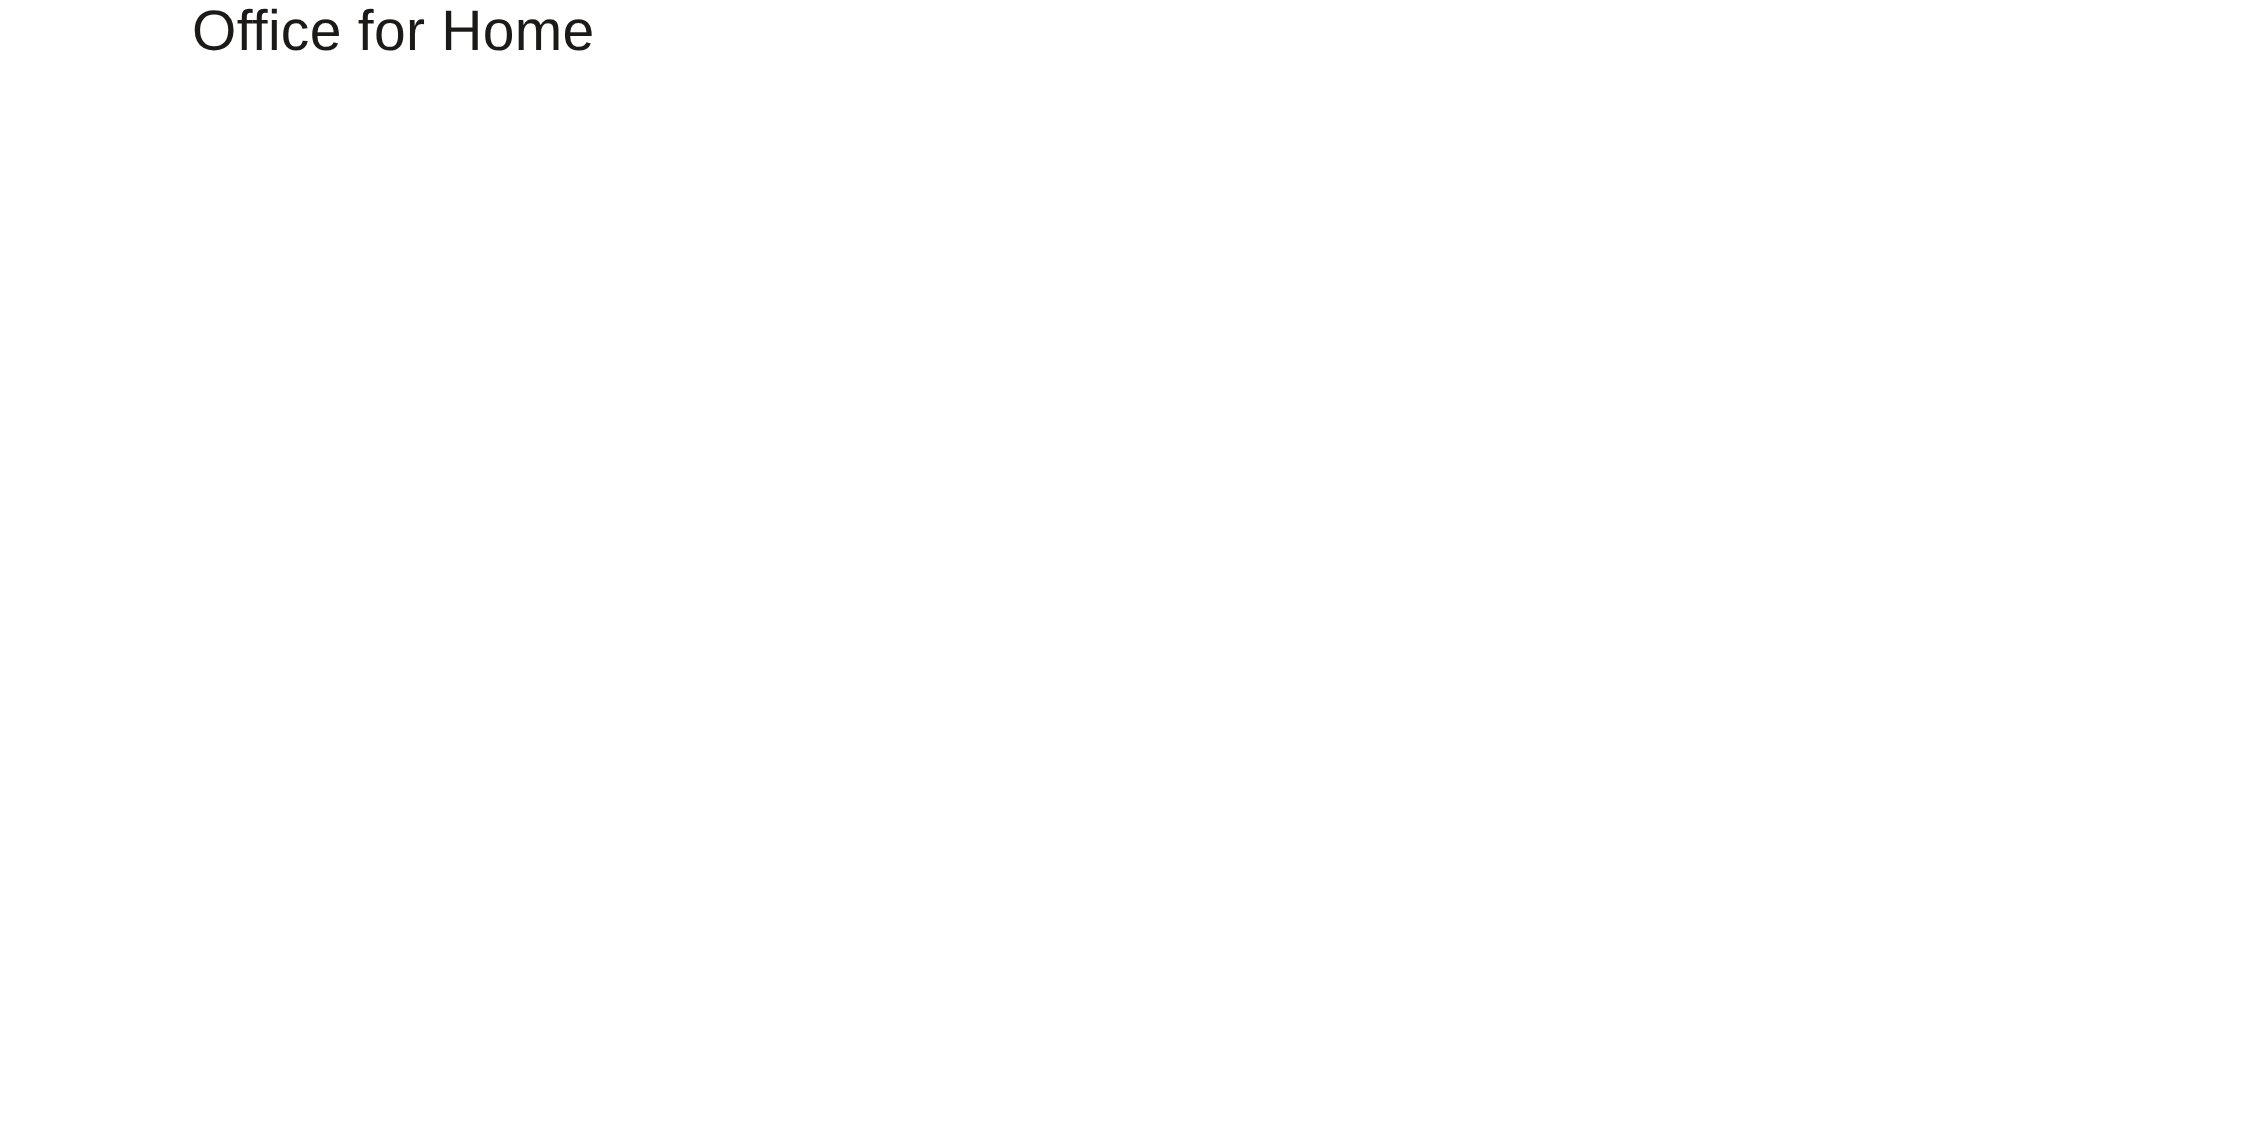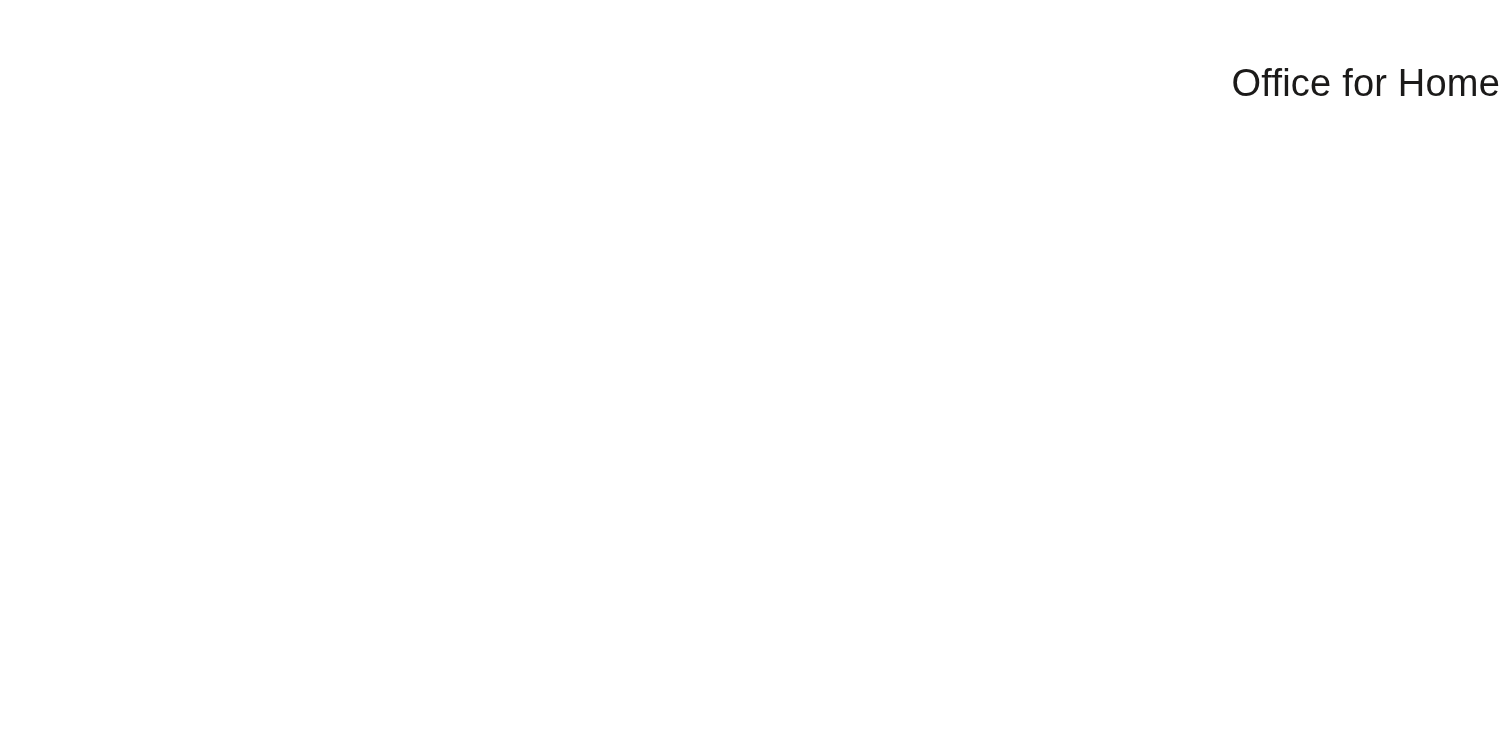--- a/index.html
+++ b/index.html
@@ -8,23 +8,21 @@
       box-sizing: border-box;
     }
     body {
       width: 1500px;
       height: 750px;
       background: #ffffff;
       font-family: "Segoe UI", "Segoe UI Semilight", -apple-system, BlinkMacSystemFont, sans-serif;
       overflow: hidden;
     }
     .page {
-      padding-top: 62px;
       padding-left: 128px;
-      text-align: right;
     }
     .heading {
       font-size: 38px;
       font-weight: 400;
       color: #1b1a19;
       letter-spacing: 0.2px;
     }
   </style>
 </head>
 <body>

